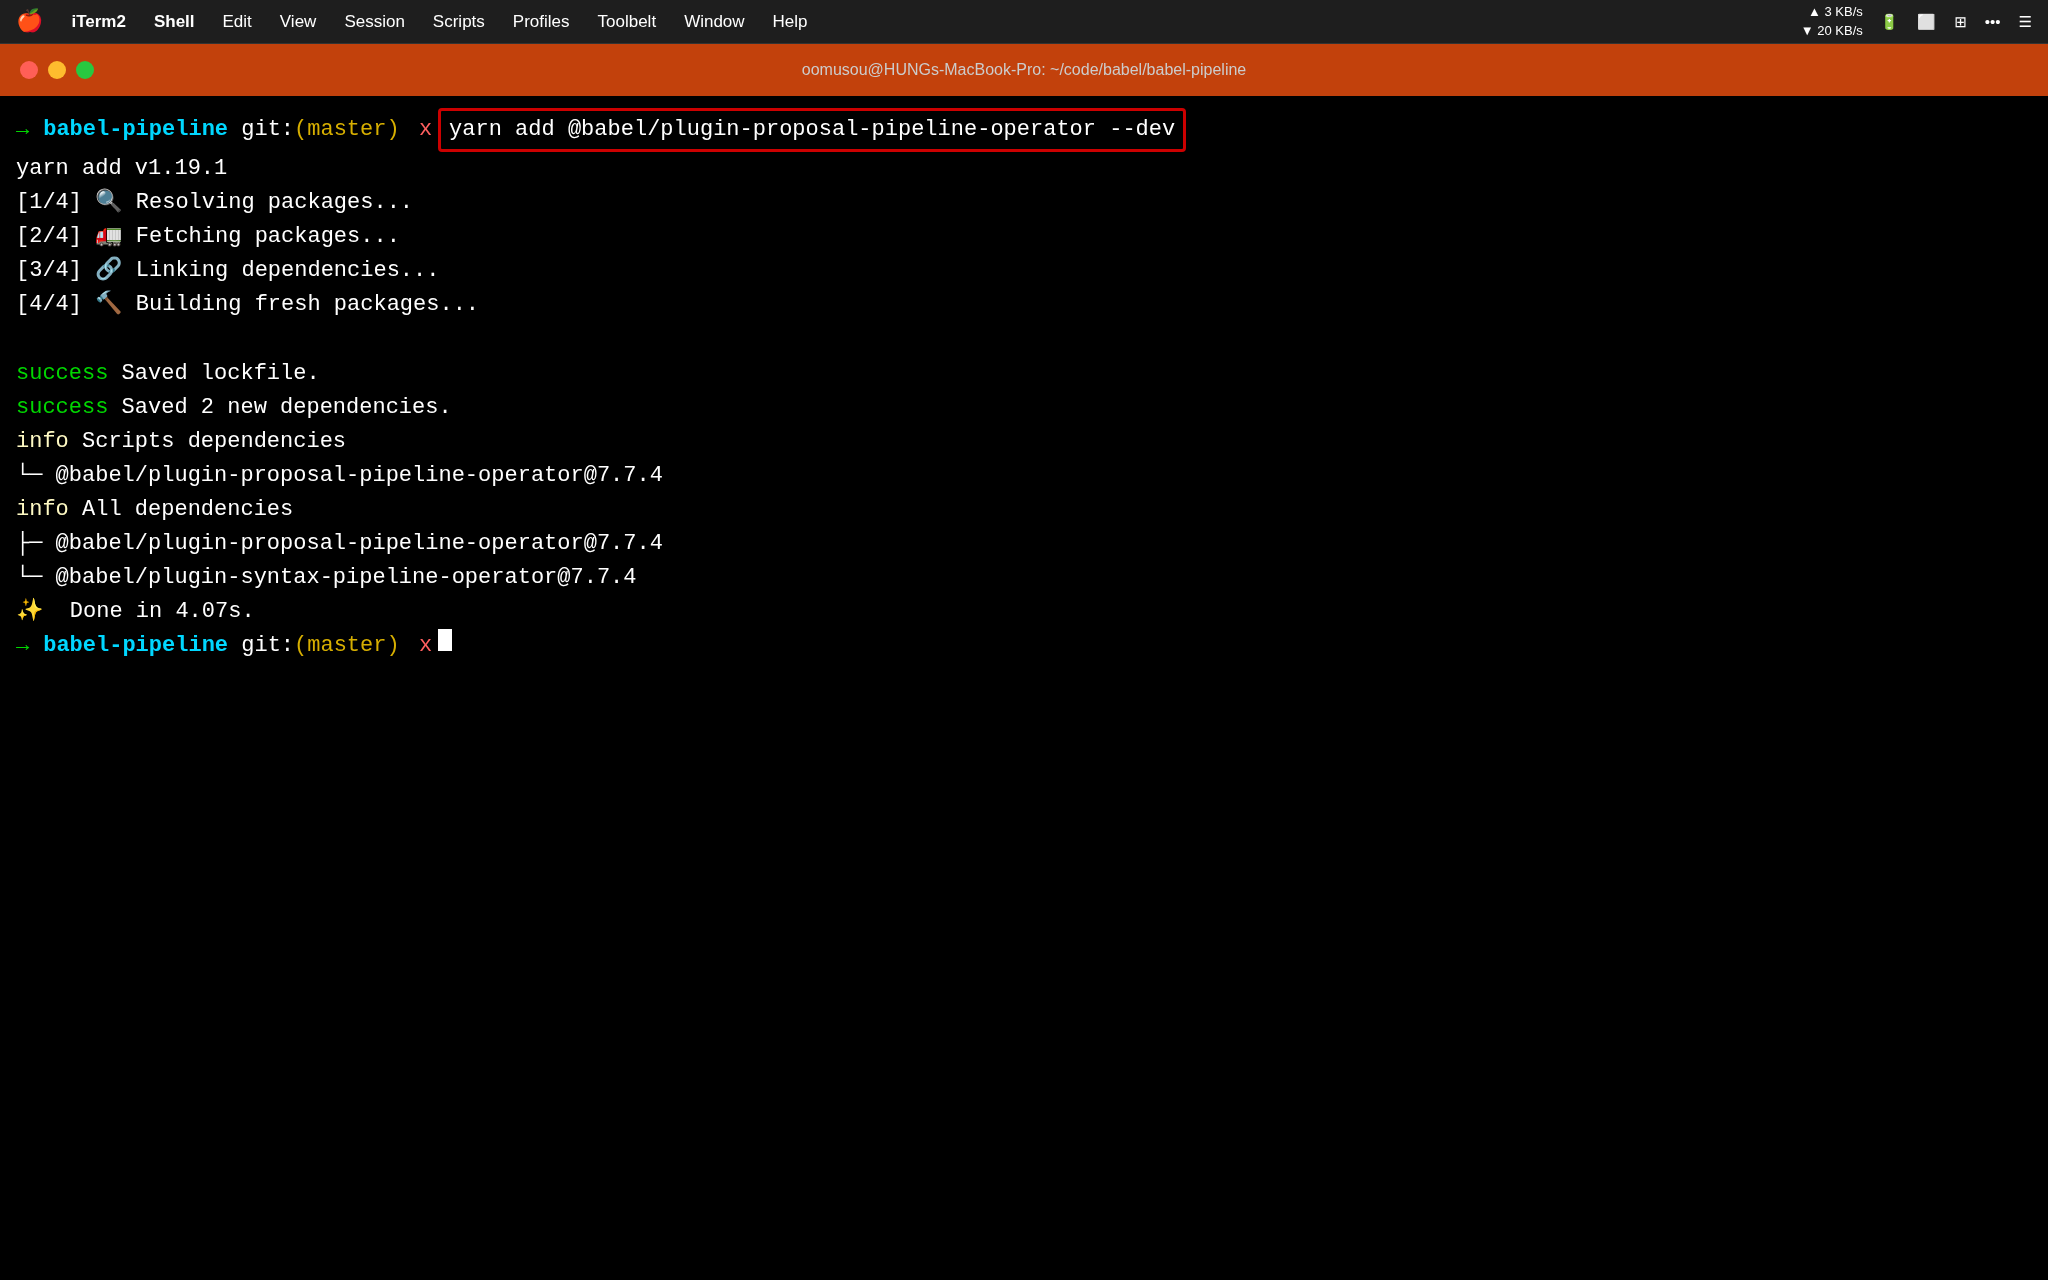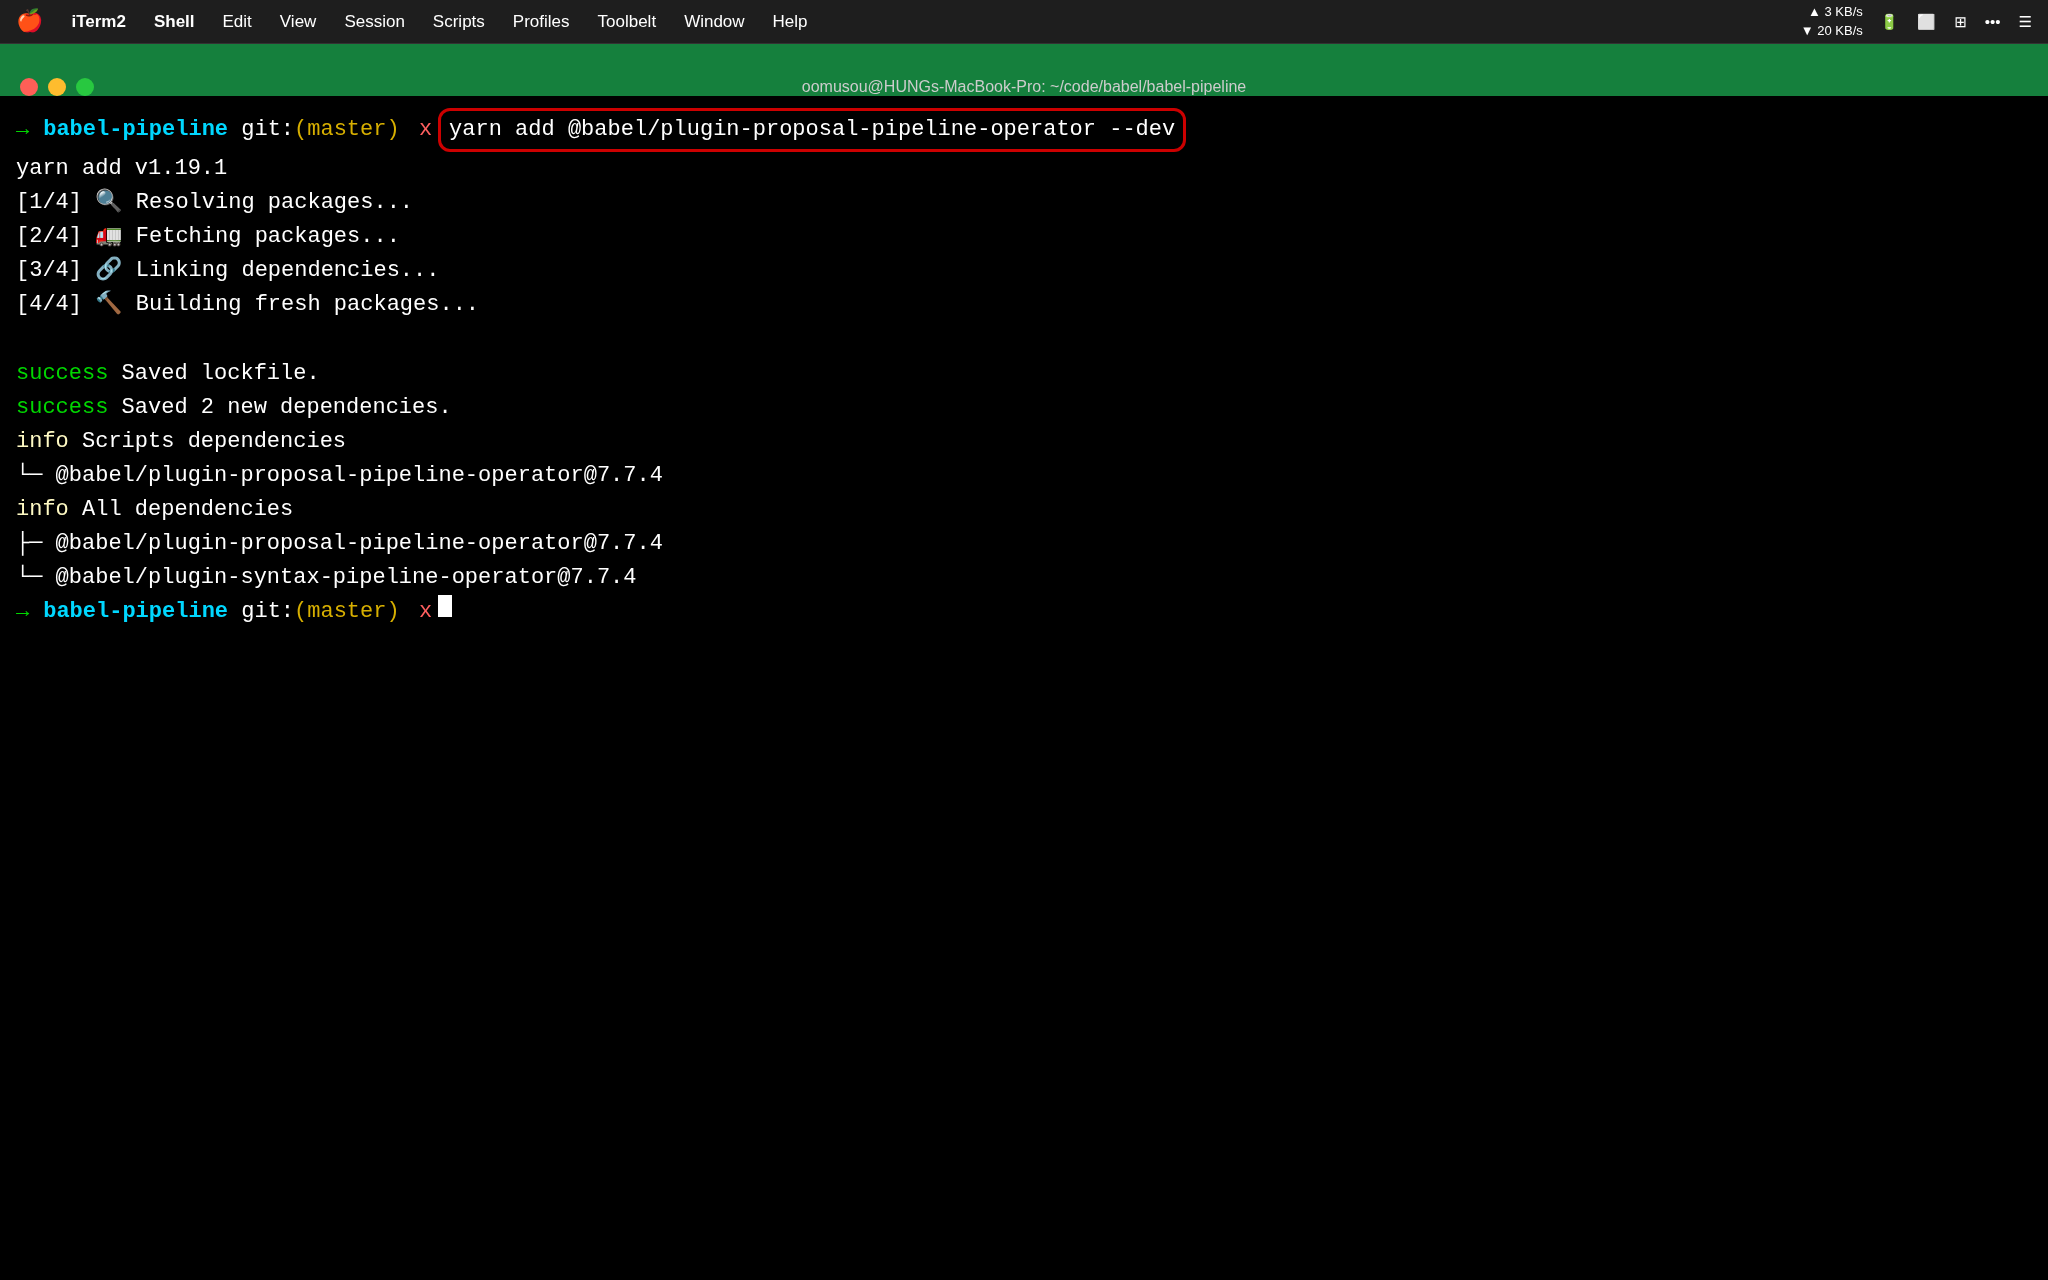--- a/index.html
+++ b/index.html
@@ -52,24 +52,24 @@
 
     .network-stats {
       text-align: right;
       font-size: 13px;
       line-height: 1.4;
       color: #fff;
     }
 
     
     .window-titlebar {
-      background: #15803d;
+      background: #c2410c;
       height: 52px;
       display: flex;
-      align-items: flex-end;
+      align-items: center;
       justify-content: center;
       position: relative;
     }
 
     .window-controls {
       display: flex;
       gap: 10px;
       position: absolute;
       left: 20px;
     }
@@ -131,21 +131,21 @@
     .prompt-x {
       color: #ff5f5f;
       font-size: 22px;
       margin: 0 6px;
     }
 
     
     .command-highlight {
       display: inline-block;
       border: 3px solid #cc0000;
-      border-radius: 12px;
+      border-radius: 4px;
       padding: 2px 8px;
       background: transparent;
       color: #fff;
       font-size: 22px;
       font-family: 'Courier New', Courier, monospace;
     }
 
     .yarn-version {
       color: #fff;
       font-size: 22px;
@@ -259,20 +259,23 @@
     <span class="info-label">info</span>
     <span> All dependencies</span>
   </div>
   <div class="line">
     <span class="tree-branch">├─ @babel/plugin-proposal-pipeline-operator@7.7.4</span>
   </div>
   <div class="line">
     <span class="tree-branch">└─ @babel/plugin-syntax-pipeline-operator@7.7.4</span>
   </div>
 
+  <div class="line">
+    <span class="done-line">✨  Done in 4.07s.</span>
+  </div>
 
   <div class="line">
     <span class="prompt-arrow">→</span>
     <span style="width:8px;display:inline-block;"></span>
     <span class="prompt-dir">babel-pipeline</span>
     <span class="prompt-git"> git:</span>
     <span class="prompt-branch">(master)</span>
     <span class="prompt-x"> x</span>
     <span class="cursor-block"></span>
   </div>

